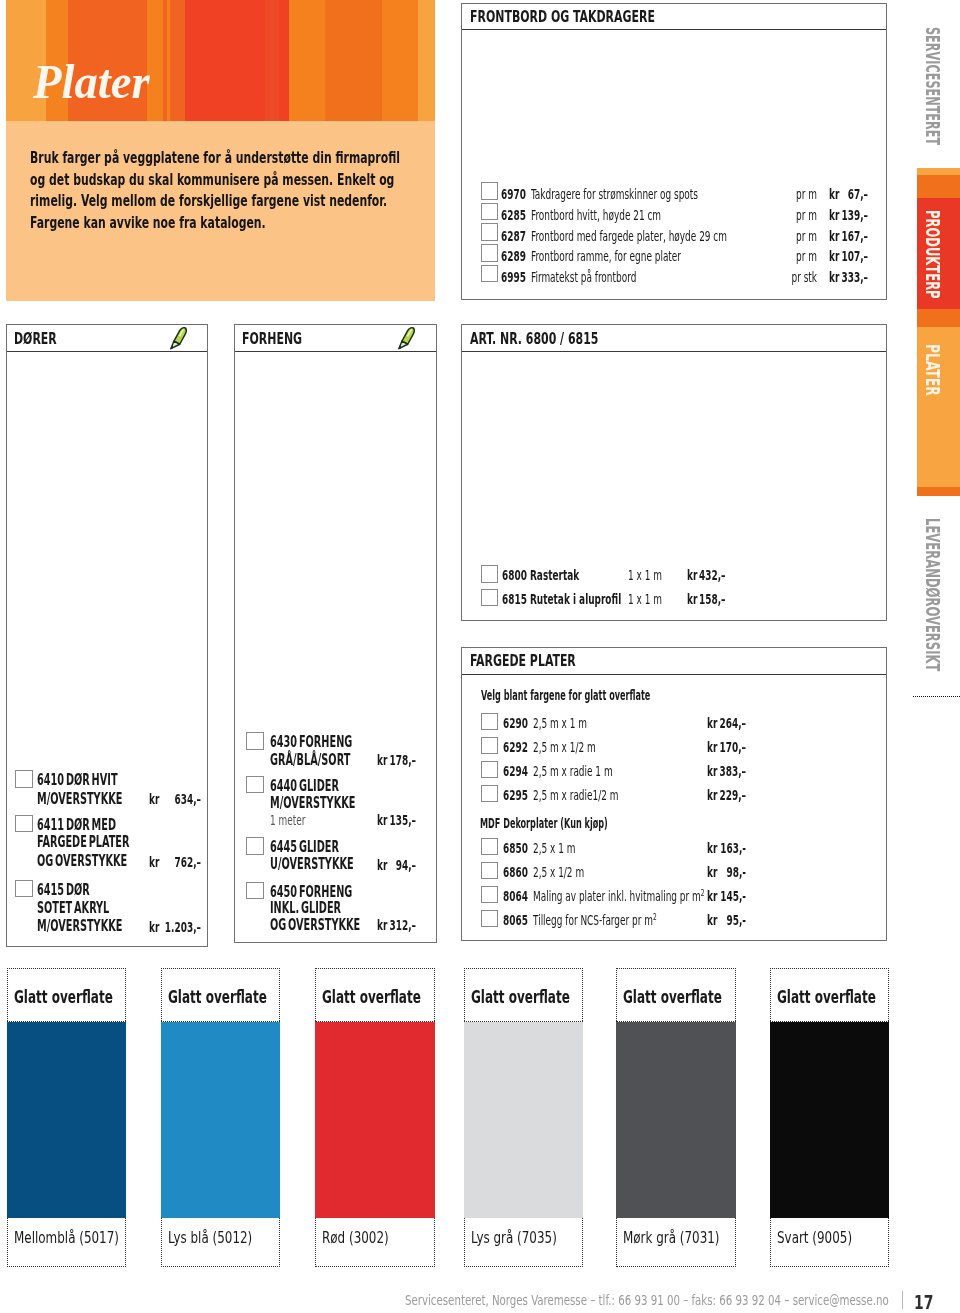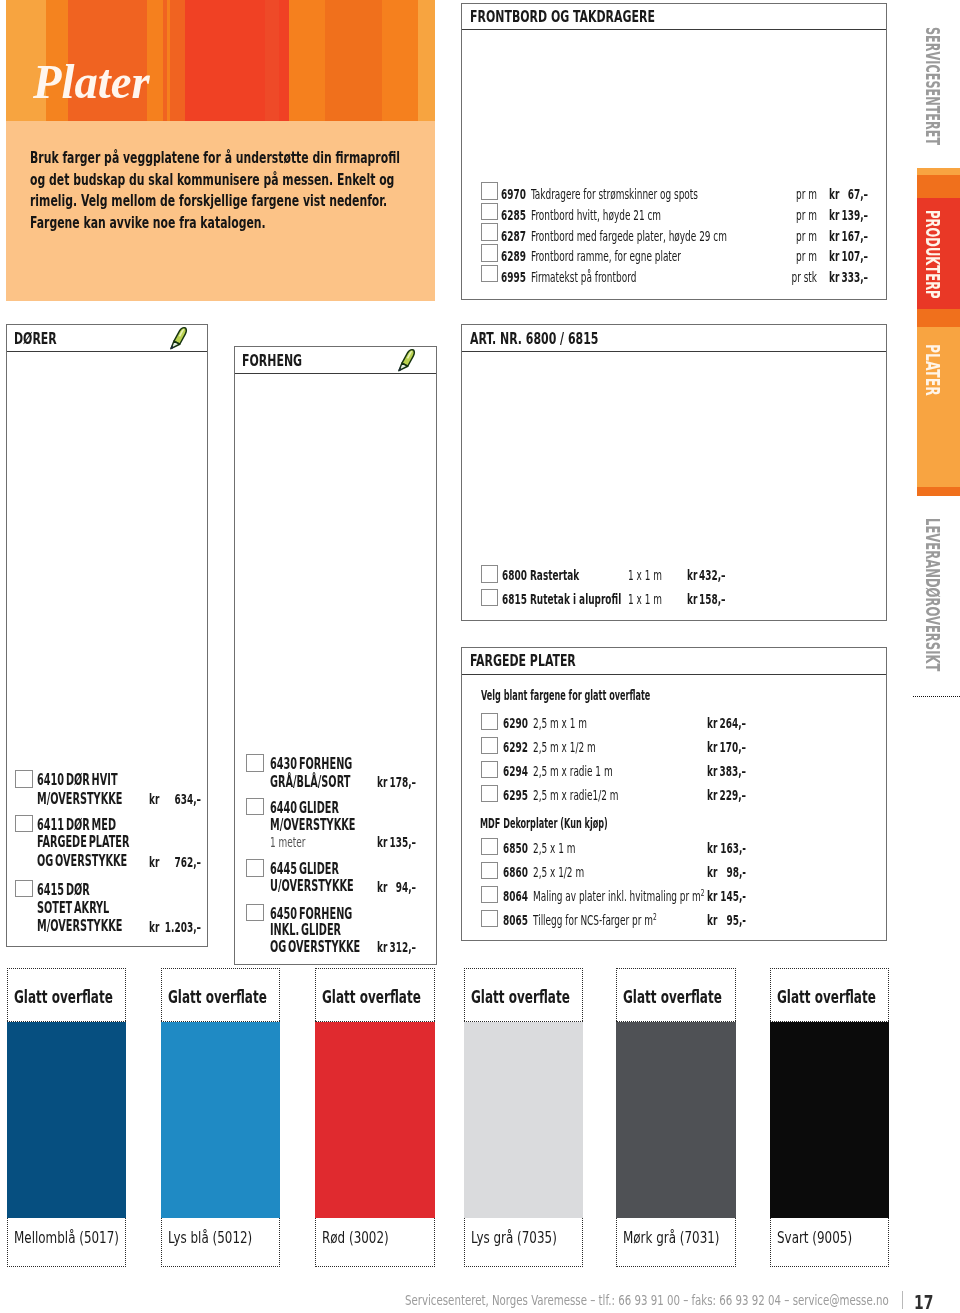--- a/index.html
+++ b/index.html
@@ -160,21 +160,21 @@
         <span class="cbx" style="left: 8.1px; top: 554.6px; width: 18.1px; height: 17.6px;"></span>
         <span class="t b s145" style="left: 30.9px; top: 557.6px; transform: scaleX(0.722); transform-origin: 0px 50%;">6415 DØR</span>
         <span class="t b s145" style="left: 30.9px; top: 575.9px; transform: scaleX(0.722); transform-origin: 0px 50%;">SOTET AKRYL</span>
         <span class="t b s145" style="left: 30.9px; top: 594.4px; transform: scaleX(0.722); transform-origin: 0px 50%;">M/OVERSTYKKE</span>
         <span class="t b s13" style="left: 142.4px; top: 595.744px; transform: scaleX(0.742); transform-origin: 0px 50%;">kr</span>
         <span class="t b s13" style="left: 194.9px; top: 595.744px; transform: translateX(-100%) scaleX(0.742); transform-origin: 100% 50%;">1.203,–</span>
       </div>
     </div>
 </div>
 
-<div class="panel" id="p-forheng" style="left:233.8px;top:324px;width:203.4px;height:619px;margin-top:22px;">
+<div class="panel" id="p-forheng" style="left:233.8px;top:324px;width:203.4px;height:619px;">
   <div class="phead" style="height:27.3px">
     <span class="t ptitle" style="left:7.5px;top:5.5px">FORHENG</span>
     <span class="pencil" style="left:160.5px;top:-1.5px"><svg viewBox="0 0 36 48" width="22" height="30">
           <g stroke="#16330f" stroke-width="2.4" stroke-linejoin="round">
             <path d="M30.6 6.4 C32.6 9.8 31.6 13.0 29.9 16.0 L20.8 32.6 L11.4 27.4 L20.5 10.8 C22.2 7.8 24.5 5.3 28.0 5.4 C29.2 5.5 30.0 5.5 30.6 6.4 Z" fill="#b9d14f"></path>
             <path d="M20.8 32.6 L11.4 27.4 L6.4 39.9 Z" fill="#e3ece0"></path>
           </g>
           <path d="M24.0 10.4 C25.3 8.3 26.8 7.6 28.4 7.7 L21.7 20.3 L19.2 18.9 Z" fill="#e8f2b8"></path>
           <path d="M8.0 35.3 L6.4 39.9 L10.2 38.1 Z" fill="#1d2a38" stroke="#1d2a38" stroke-width="1.6" stroke-linejoin="round"></path>
         </svg></span>

